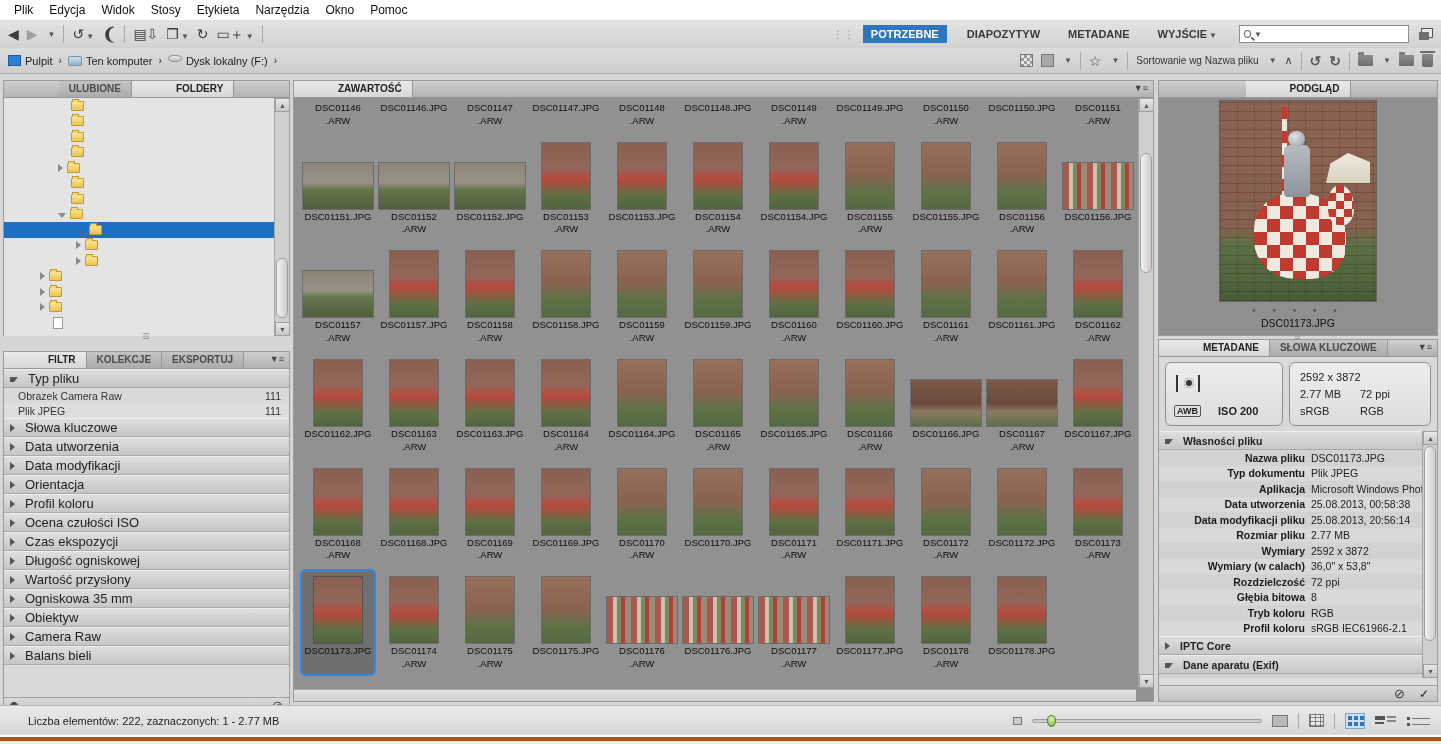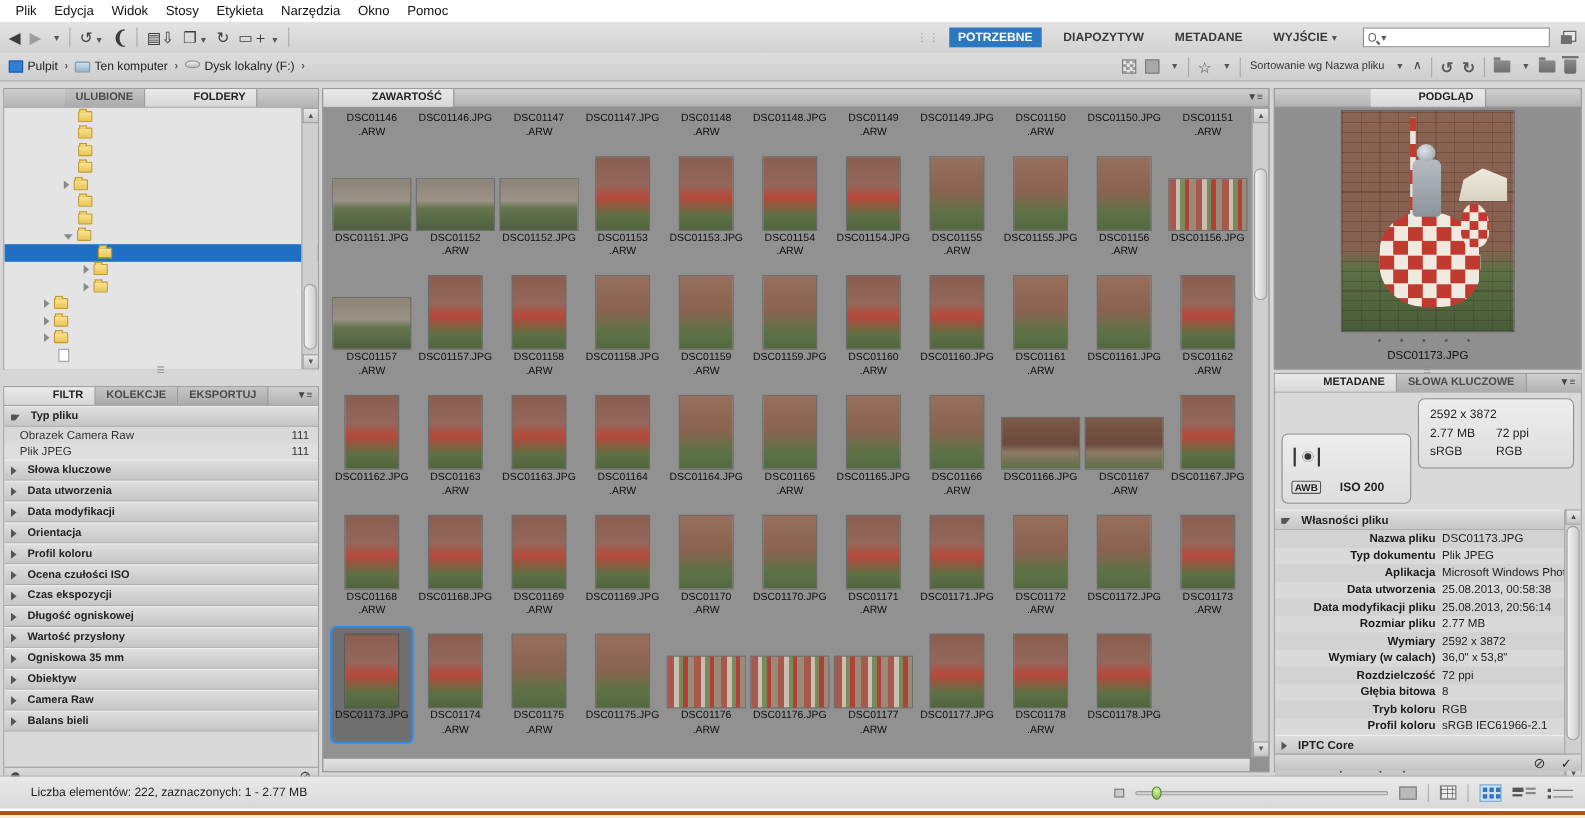--- a/index.html
+++ b/index.html
@@ -68,21 +68,21 @@
   .doc-ic { width:10px; height:12px; background:#fff; border:1px solid #999; }
   .vscroll { position:absolute; right:0; top:0; bottom:0; width:15px; background:#cfcfcf; border-left:1px solid #a5a5a5; }
   .vscroll .arrow { position:absolute; left:0; width:15px; height:14px; background:linear-gradient(#e8e8e8,#c6c6c6); border:1px solid #9f9f9f; color:#555; font-size:7px; text-align:center; line-height:13px; }
   .vscroll .arrow.up { top:0; }
   .vscroll .arrow.dn { bottom:0; }
   .vscroll .thumbbar { position:absolute; left:1px; width:12px; background:linear-gradient(90deg,#f2f2f2,#cdcdcd); border:1px solid #9f9f9f; border-radius:6px; }
 
   
   #panel-filter { left:3px; top:339px; width:287px; height:363px;margin-top:12px; }
   .filter-body { position:relative; height:329px; overflow:hidden; background:#d9d9d9; }
-  .fsec-head { height:19px; display:flex; align-items:center; gap:6px; padding-left:6px; background:linear-gradient(#dedede,#c6c6c6); border-bottom:1px solid #aaa; border-top:1px solid #eee; font-size:10px; font-weight:bold; color:#222; }
+  .fsec-head { height:19px; display:flex; align-items:center; gap:6px; padding-left:6px; background:linear-gradient(#dedede,#c6c6c6); border-bottom:1px solid #aaa; border-top:1px solid #eee; font-size:13px; font-weight:normal; color:#222; }
   .fsec-head .arr { border-left-color:#555; }
   .fsec-head .arr.down { border-top-color:#555; }
   .fitem { height:15px; display:flex; align-items:center; font-size:10.5px; color:#333; padding:0 8px 0 14px; }
   .fitem:nth-child(odd) { background:#dedede; }
   .fitem .cnt { margin-left:auto; }
   .panel-foot { position:absolute; left:0; right:0; bottom:0; height:16px; background:linear-gradient(#dadada,#c2c2c2); border-top:1px solid #a0a0a0; display:flex; align-items:center; padding:0 6px; font-size:12px; color:#333; }
   .pin-ic { width:8px; height:8px; background:#4a4a4a; border-radius:50%; position:relative; transform:rotate(-35deg); }
   .pin-ic::after { content:""; position:absolute; left:3px; top:7px; width:2px; height:6px; background:#4a4a4a; }
   .nosym { font-size:13px; color:#333; }
 
@@ -121,21 +121,21 @@
     background:repeating-conic-gradient(#c03a30 0 90deg,#efe9df 0 180deg) 0 0/16px 16px; }
   .pv-knight { position:absolute; left:64px; top:44px; width:26px; height:52px; background:linear-gradient(#b7bcc3,#8d939b); border-radius:6px 6px 4px 4px; }
   .pv-helm { position:absolute; left:68px; top:30px; width:17px; height:16px; background:radial-gradient(circle at 40% 35%,#dfe3e8,#949aa2); border-radius:50%; }
   .pv-dots { margin-top:4px; font-size:10px; color:#555; letter-spacing:7px; }
   .pv-name { font-size:10.5px; color:#111; margin-top:1px; }
 
   
   #panel-meta { left:1158px; top:339px; width:280px; height:363px; }
   .placard { display:flex; gap:6px; padding:5px 6px; background:#d9d9d9; }
   .plc-box { border:1px solid #8f8f8f; border-radius:6px; background:linear-gradient(#ededed,#dddddd); }
-  .plc-left { width:118px; height:64px; position:relative;margin-top:32px; }
+  .plc-left { width:118px; height:64px; position:relative; }
   .aperture { position:absolute; left:10px; top:12px; width:24px; height:17px; border-left:2px solid #333; border-right:2px solid #333; }
   .aperture::after { content:""; position:absolute; left:6px; top:3px; width:10px; height:10px; background:#333; border-radius:50%; box-shadow:0 0 0 2px #d9d9d9 inset; }
   .awb { position:absolute; left:8px; bottom:8px; font-size:9px; font-weight:bold; color:#222; border:1px solid #555; padding:0 2px; border-radius:2px; }
   .iso { position:absolute; left:52px; bottom:8px; font-size:11px; font-weight:bold; color:#222; }
   .plc-right { flex:1; height:64px; padding:5px 10px; display:grid; grid-template-columns:1fr 1fr; grid-template-rows:1fr 1fr 1fr; font-size:11px; color:#222; align-items:center; }
   .plc-dims { grid-column:1 / span 2; }
   .meta-body { position:relative; height:247px; overflow:hidden; background:#d9d9d9; }
   .meta-list { position:absolute; left:0; right:15px; top:0; }
   .mrow { display:flex; min-height:15.5px; align-items:center; font-size:10.5px; }
   .mrow:nth-child(even) { background:#d2d2d2; }

